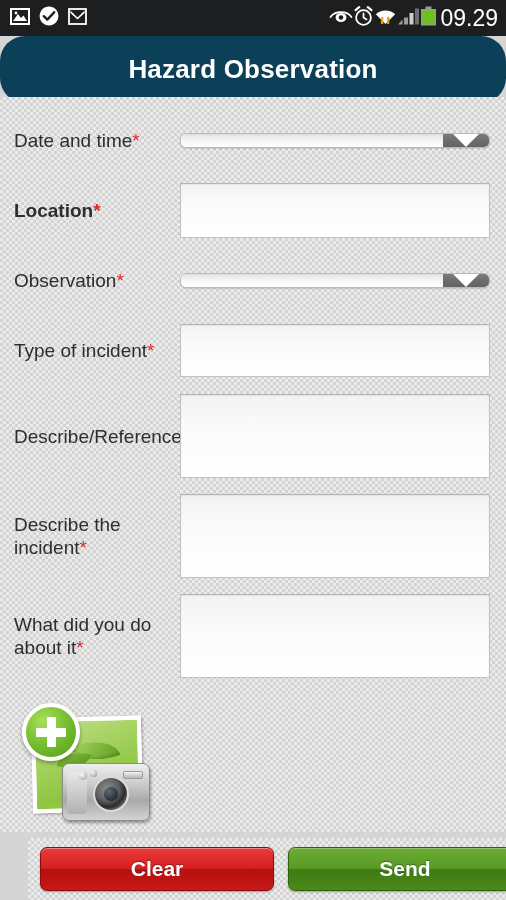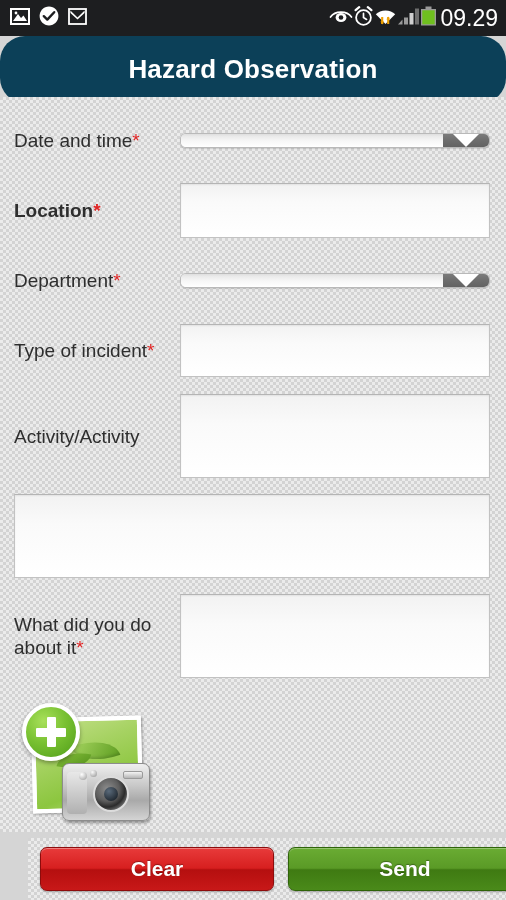--- a/index.html
+++ b/index.html
@@ -309,21 +309,21 @@
     <div class="label">
       <span>Location</span><span class="req">*</span>
     </div>
     <div class="field-wrap" style="height:55px;">
       <div class="textfield"></div>
     </div>
   </div>
 
   <div class="row" style="height:58px;">
     <div class="label">
-      <span>Department</span><span class="req">*</span>
+      <span>Observation</span><span class="req">*</span>
     </div>
     <div class="field-wrap">
       <div class="spinner">
         <div class="spinner-face"></div>
         <div class="spinner-btn">
           <span class="caret"></span>
         </div>
       </div>
     </div>
   </div>
@@ -332,28 +332,31 @@
     <div class="label">
       <span>Type of incident</span><span class="req">*</span>
     </div>
     <div class="field-wrap" style="height:53px;">
       <div class="textfield"></div>
     </div>
   </div>
 
   <div class="row" style="height:90px;">
     <div class="label">
-      <span>Activity/Activity</span>
+      <span>Describe/Reference</span>
     </div>
     <div class="field-wrap" style="height:84px;">
       <div class="textfield"></div>
     </div>
   </div>
 
   <div class="row" style="height:90px;">
+    <div class="label">
+      <span>Describe the incident</span><span class="req">*</span>
+    </div>
     <div class="field-wrap" style="height:84px;">
       <div class="textfield"></div>
     </div>
   </div>
 
   <div class="row" style="height:90px;">
     <div class="label">
       <span>What did you do about it</span><span class="req">*</span>
     </div>
     <div class="field-wrap" style="height:84px;">

